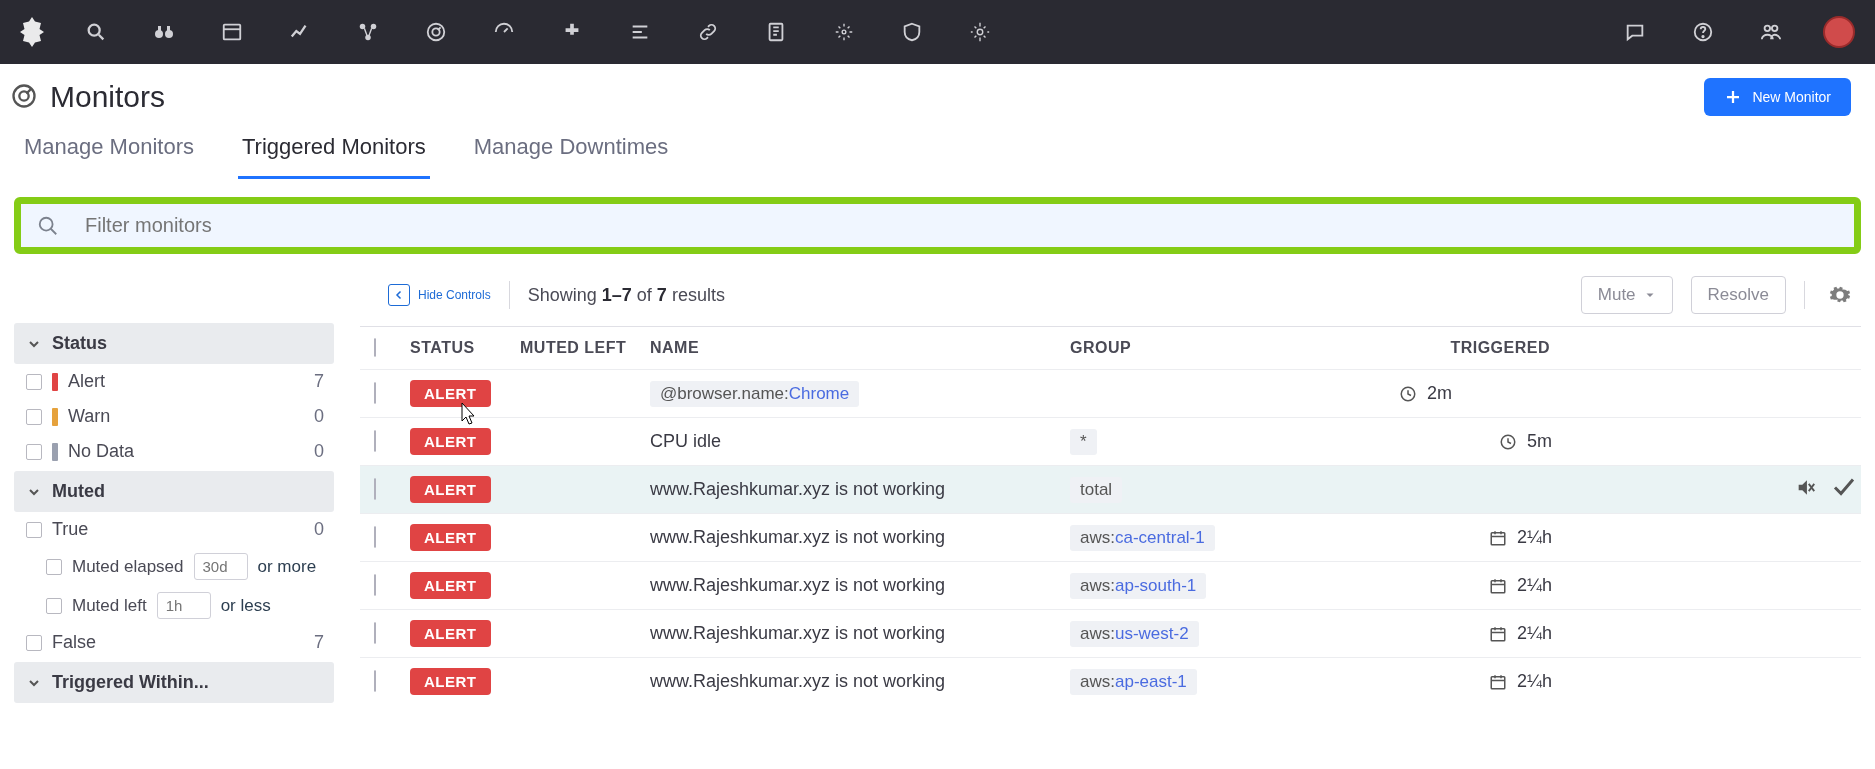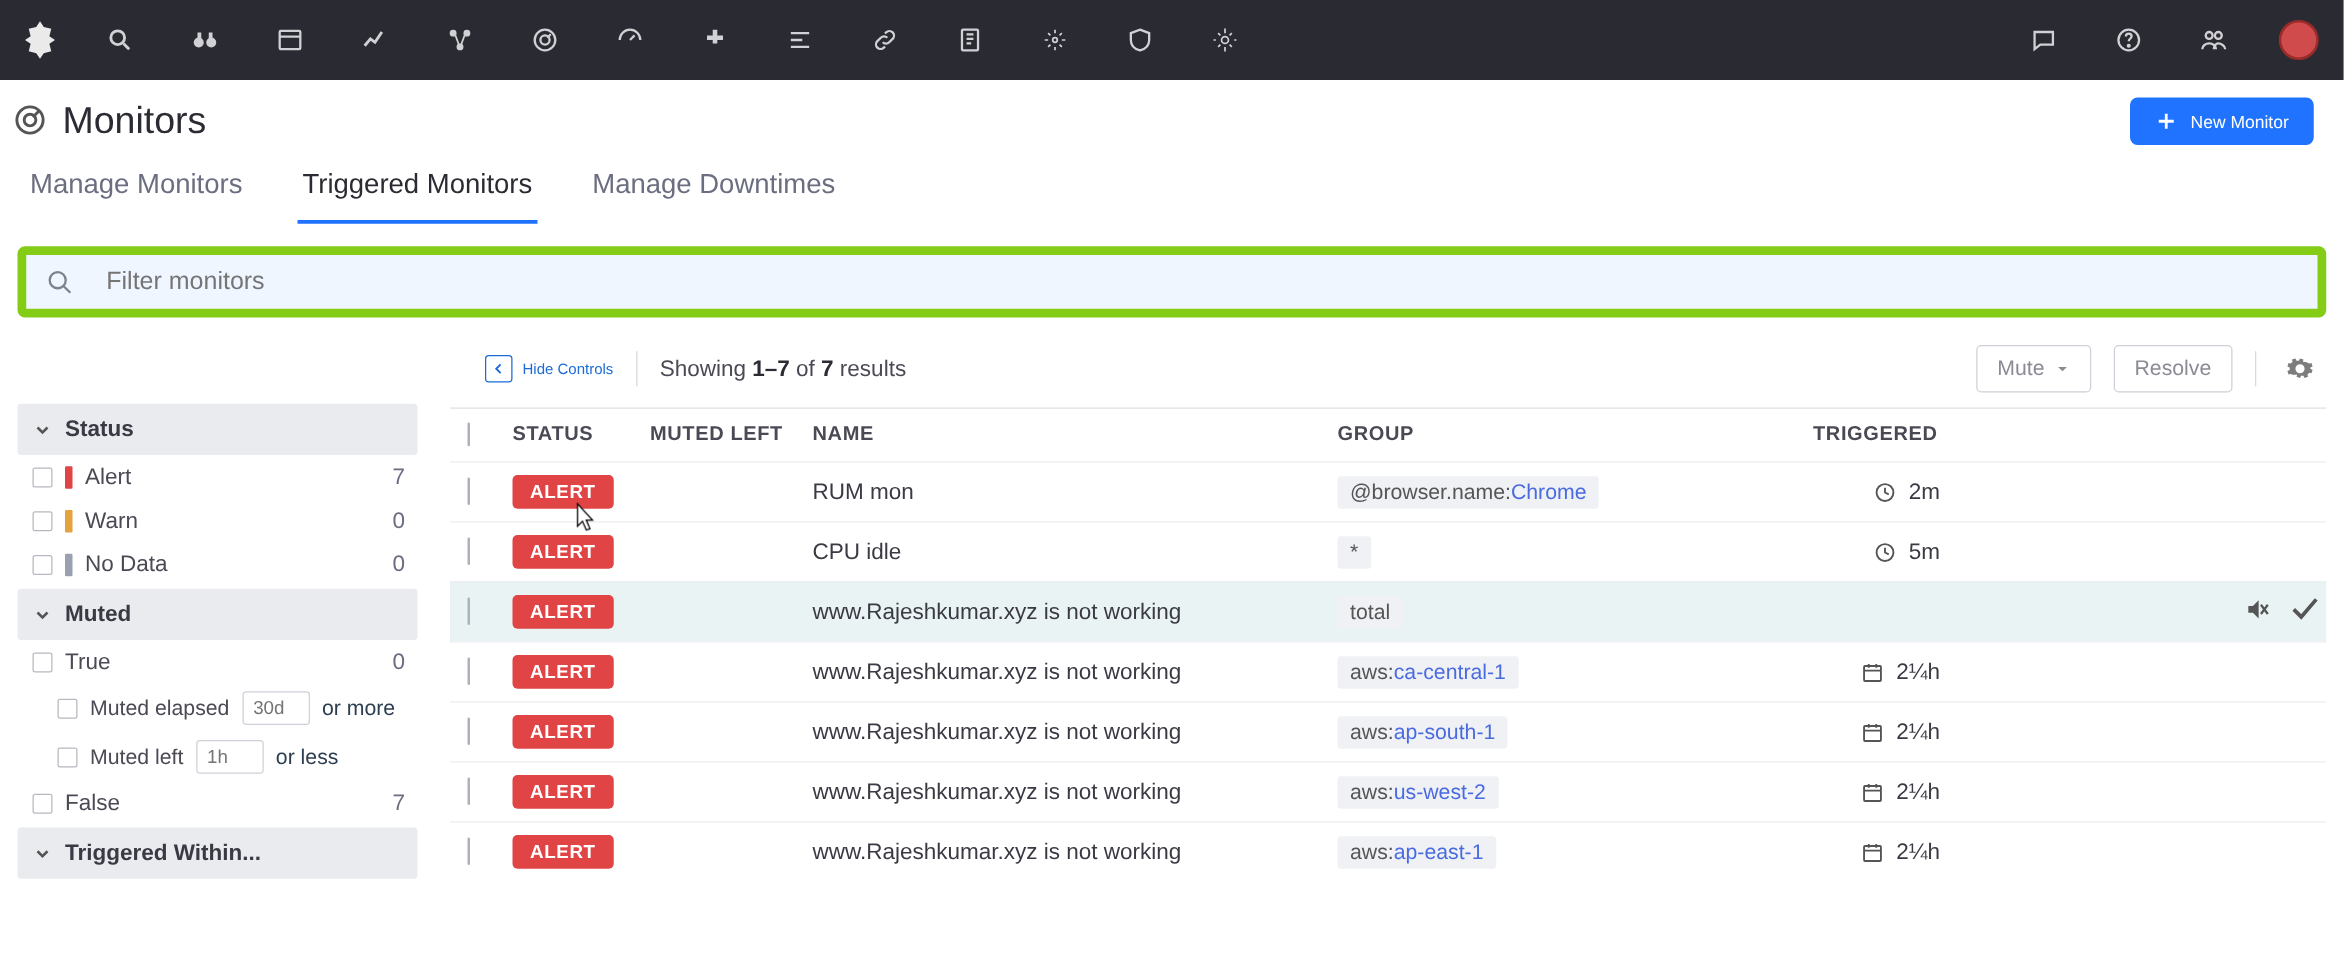--- a/index.html
+++ b/index.html
@@ -335,21 +335,20 @@
           <svg width="10" height="14" viewBox="0 0 24 24" fill="#555">
               <path d="M12 20l-6-8h12z"></path>
             </svg>
         </div>
       </div>
       <div id="tbody">
           <div class="trow">
             <div class="td-chk"><span class="chk"></span></div>
             <div><span class="status-badge">ALERT</span></div>
             <div></div>
-            <div class="td-name">RUM mon</div>
             <div><span class="tag-pill">
                 <span>@browser.name:</span>
                 <span class="tv">Chrome</span>
               </span></div>
             <div class="td-triggered">
               <svg width="18" height="18" viewBox="0 0 24 24" stroke="#555" fill="none" stroke-width="2">
                 <circle cx="12" cy="12" r="9"></circle>
                 <path d="M12 7v5l4 2"></path>
               </svg>
               <span>2m</span>

